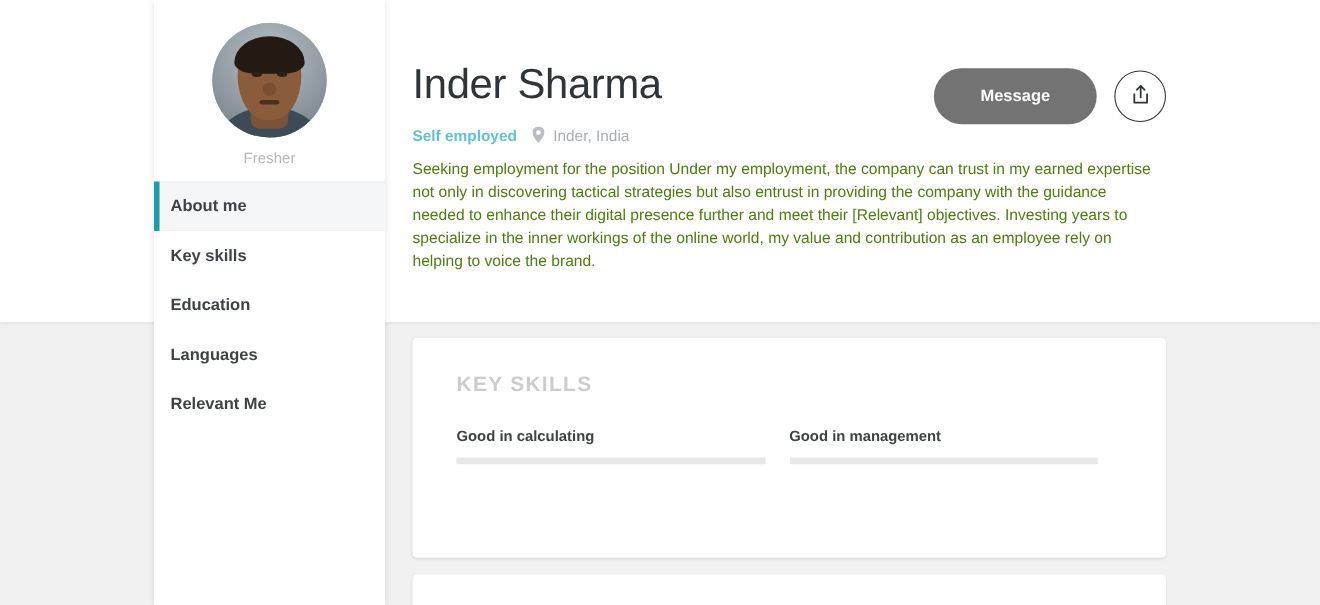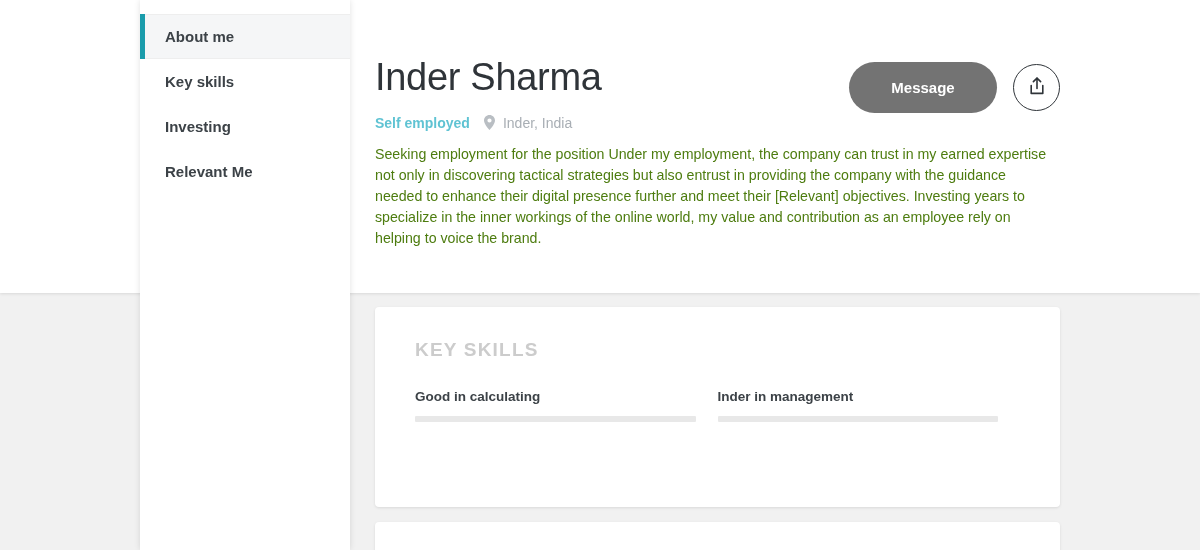--- a/index.html
+++ b/index.html
@@ -132,21 +132,21 @@
   }
 
   .nav {
     margin-top: 14px;
   }
   .nav-item {
     position: relative;
     height: 45px;
     display: flex;
     align-items: center;
-    padding-left: 25px;
+    padding-left: 15px;
     color: #3c4247;
     font-size: 15px;
     font-weight: bold;
     cursor: pointer;
   }
   .nav-item.active {
     background: #f5f6f7;
     border-top: 1px solid #eeeeee;
     border-bottom: 1px solid #eeeeee;
   }
@@ -300,30 +300,49 @@
     left: 0; top: 0; bottom: 0;
     background: #e8e8e8;
   }
 </style>
 </head>
 <body>
 
 <div class="header-band"></div>
 
 <aside class="sidebar">
+  <div class="avatar-wrap">
+    <div class="avatar">
+      <div class="av-bg"></div>
+      <div class="av-shoulders"></div>
+      <div class="av-neck"></div>
+      <div class="av-face"></div>
+      <div class="av-hair"></div>
+      <div class="av-brow l"></div>
+      <div class="av-brow r"></div>
+      <div class="av-eye l"></div>
+      <div class="av-eye r"></div>
+      <div class="av-nose"></div>
+      <div class="av-mouth"></div>
+    </div>
+    <div class="fresher-label">Fresher</div>
+  </div>
 
   <nav class="nav">
     <div class="nav-item active">
       <span>About me</span>
     </div>
     <div class="nav-item">
       <span>Key skills</span>
     </div>
     <div class="nav-item">
-      <span>Investing</span>
+      <span>Education</span>
+    </div>
+    <div class="nav-item">
+      <span>Languages</span>
     </div>
     <div class="nav-item">
       <span>Relevant Me</span>
     </div>
   </nav>
 </aside>
 
 <main class="main">
 
   <section class="profile-header">
@@ -362,21 +381,21 @@
 
       <div class="skill-grid">
         <div class="skill">
           <div class="skill-name">Good in calculating</div>
           <div class="skill-bar">
             <div class="skill-bar-fill" style="width: 0%;"></div>
           </div>
         </div>
 
         <div class="skill">
-          <div class="skill-name">Inder in management</div>
+          <div class="skill-name">Good in management</div>
           <div class="skill-bar">
             <div class="skill-bar-fill" style="width: 0%;"></div>
           </div>
         </div>
 
       </div>
     </section>
 
     <section class="card second"></section>
 

